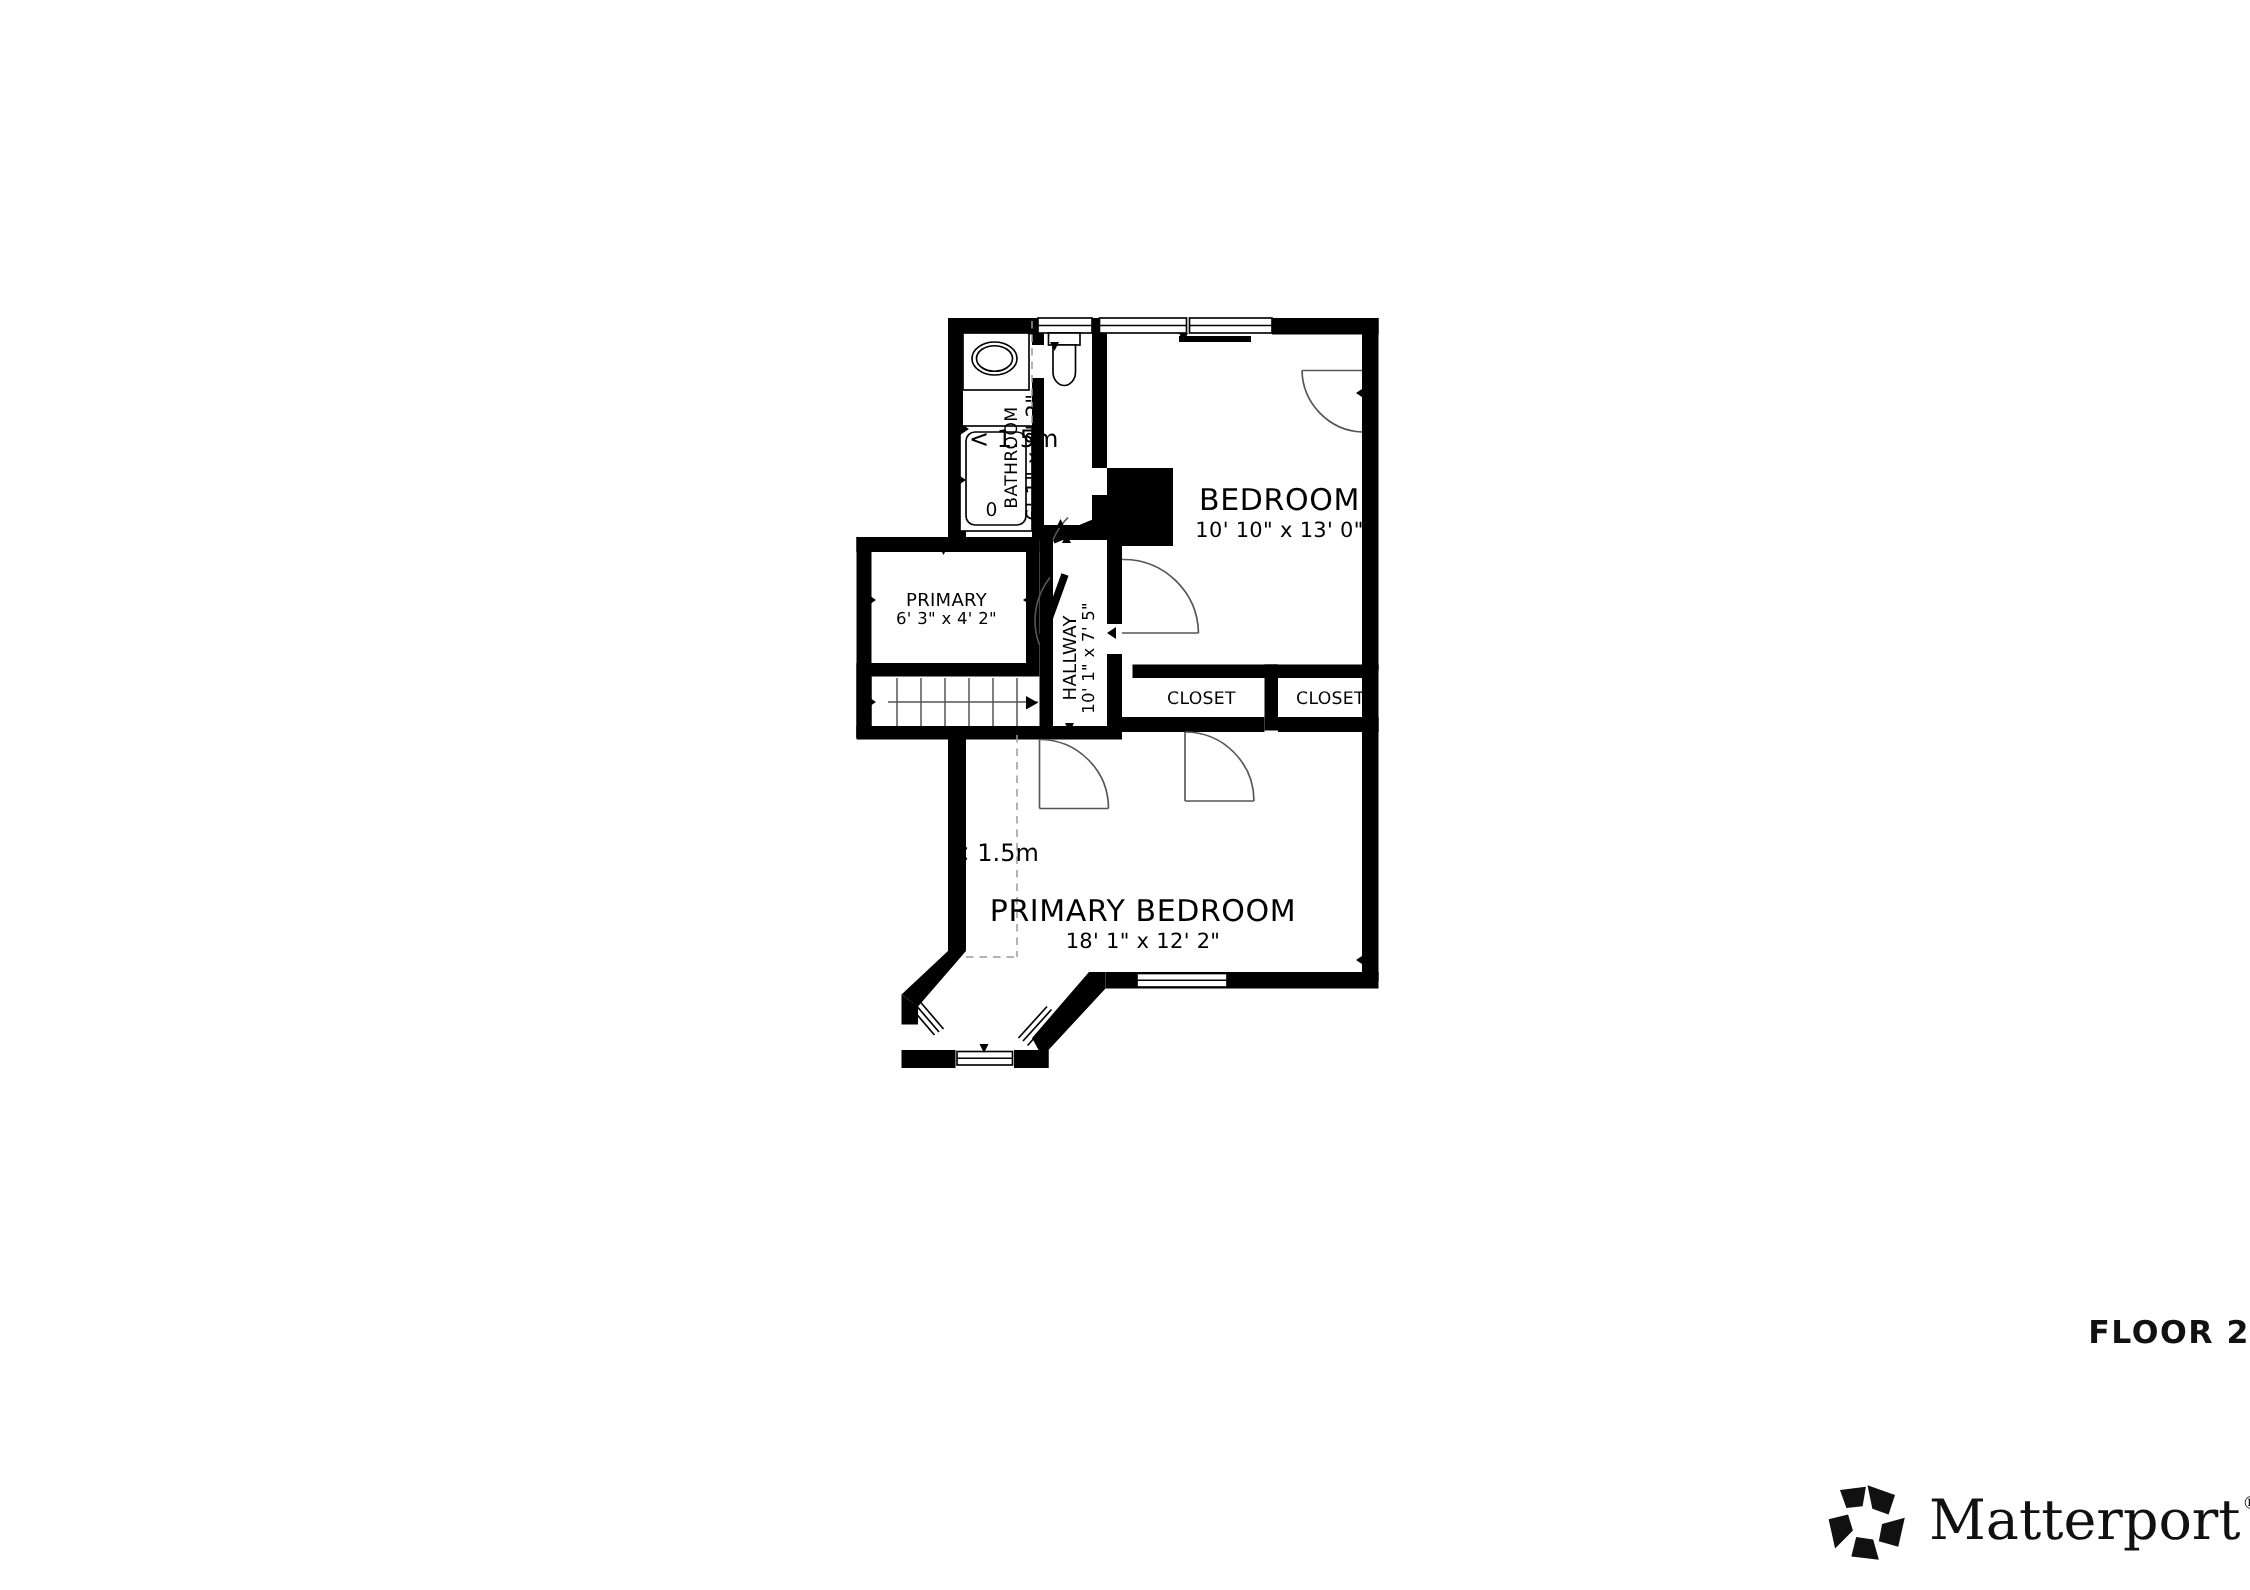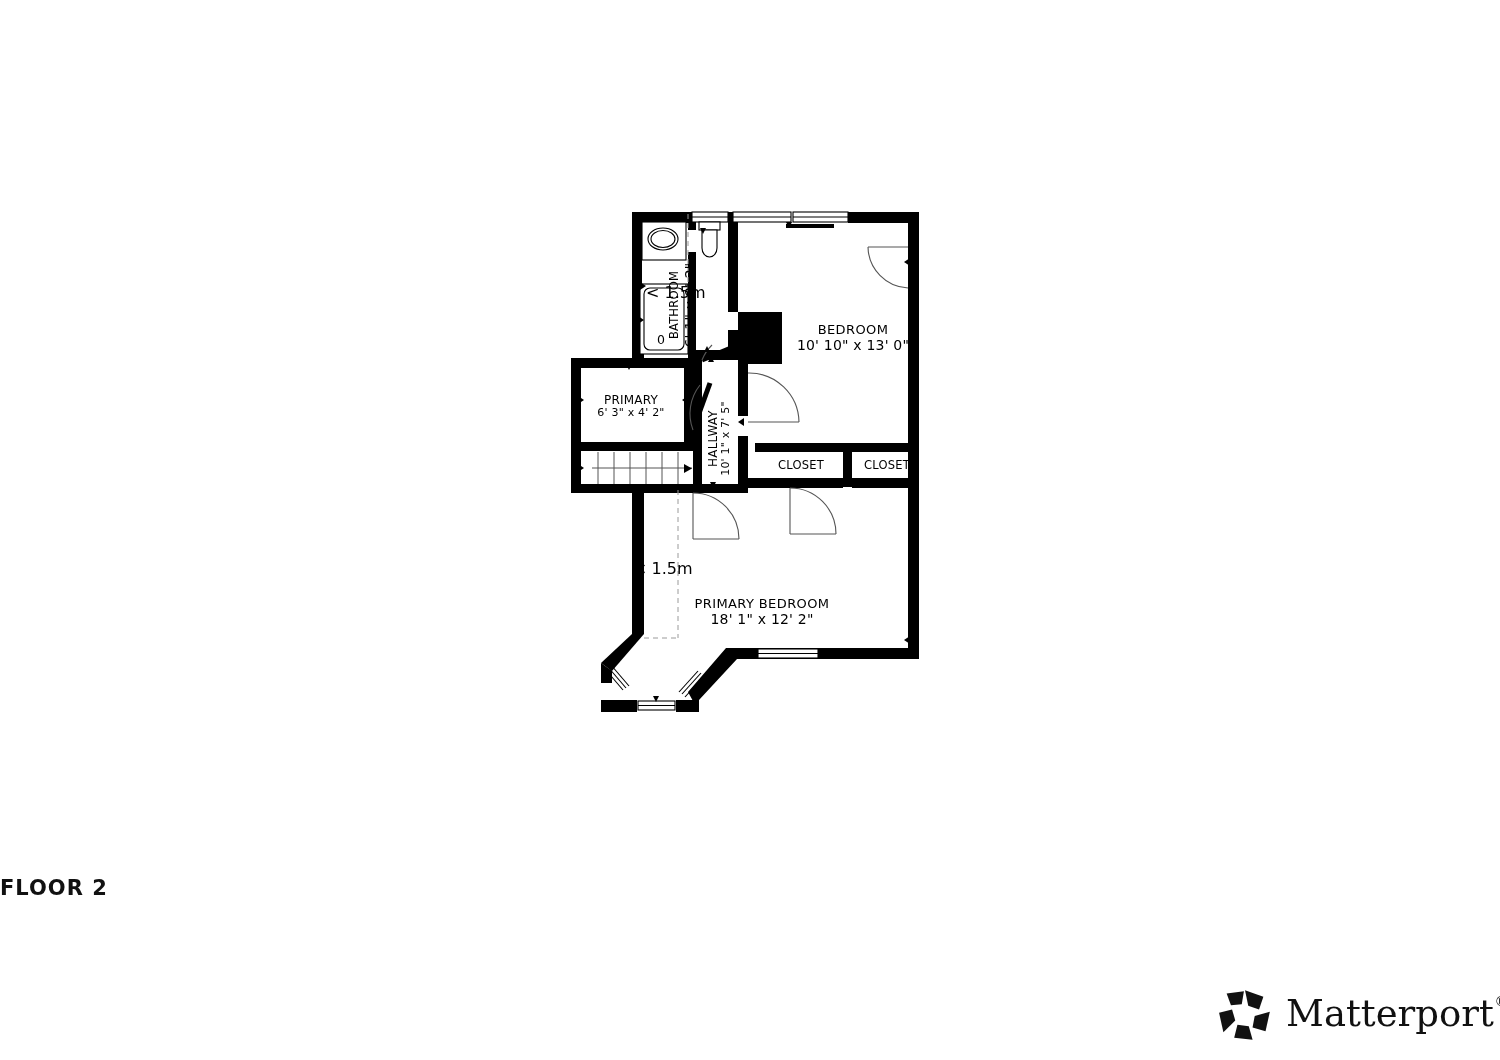--- a/index.html
+++ b/index.html
@@ -34,21 +34,21 @@
     position: absolute;
     text-align: center;
     color: #000000;
     font-family: "DejaVu Sans", "Liberation Sans", sans-serif;
     white-space: nowrap;
     line-height: 1.18;
     pointer-events: none;
   }
   .room-name {
     display: block;
-    font-size: 13px;
+    font-size: 20px;
     letter-spacing: 0.4px;
   }
   .room-dims {
     display: block;
     font-size: 14px;
     letter-spacing: 0.2px;
   }
   .small-room .room-name { font-size: 12px; letter-spacing: 0.2px; }
   .small-room .room-dims { font-size: 11px; }
   .tiny-room .room-name { font-size: 11.5px; letter-spacing: 0.2px; }
@@ -56,21 +56,21 @@
   .rot-label {
     transform-origin: center center;
   }
   .rot-90 { transform: rotate(-90deg); }
 
   #floor-title {
     position: absolute;
     left: 0;
     top: 876px;
     width: 1500px;
-    text-align: left;
+    text-align: right;
     font-size: 21px;
     font-weight: bold;
     letter-spacing: 1px;
     color: #111111;
   }
   #brand-logo {
     position: absolute;
     left: 1218px;
     top: 984px;
     width: 268px;

